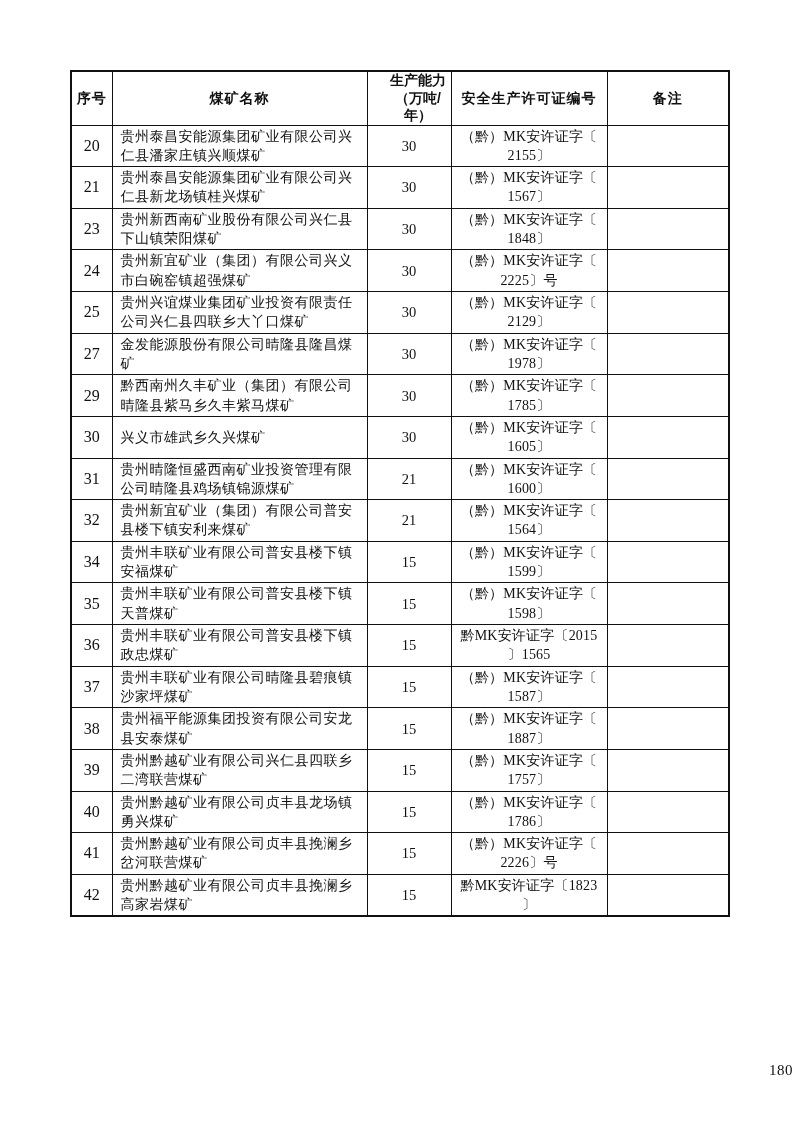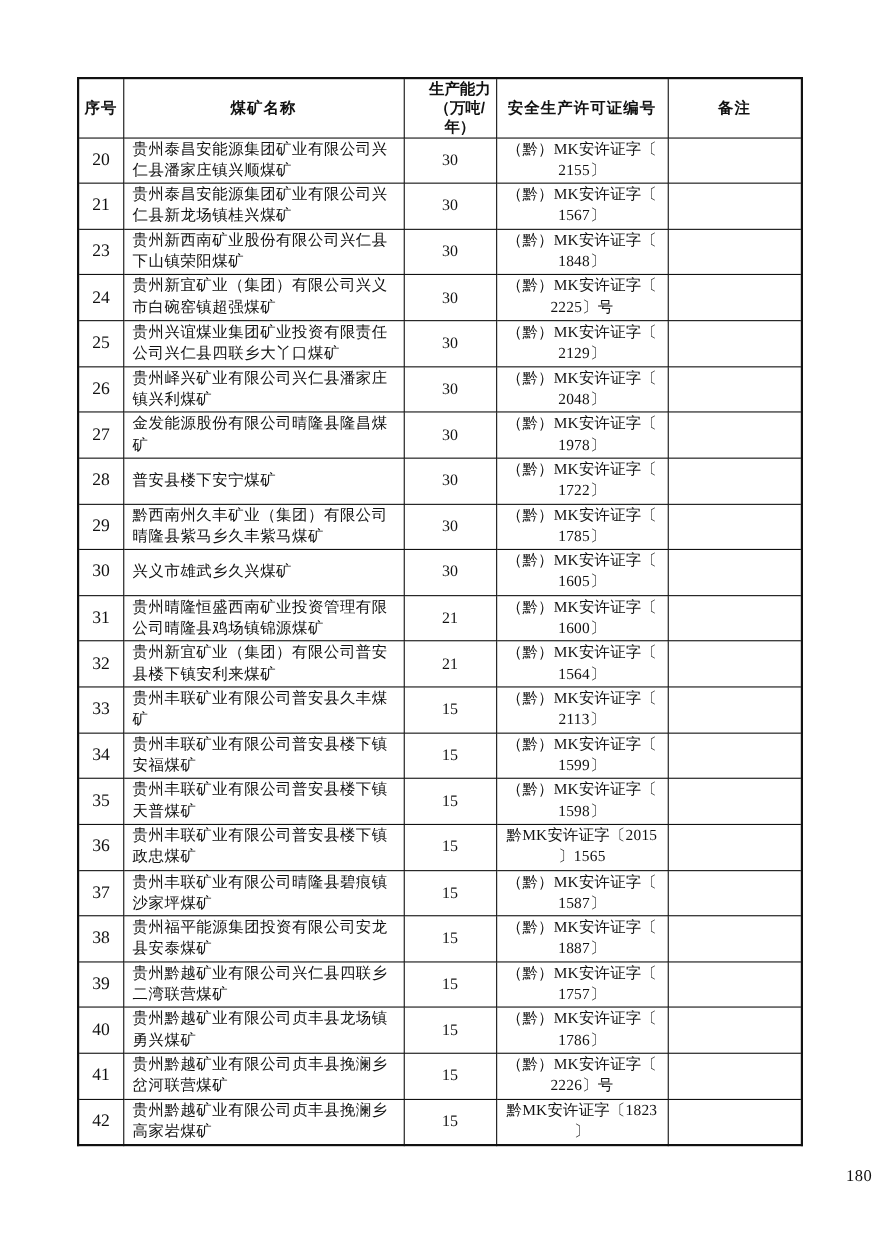--- a/index.html
+++ b/index.html
@@ -151,52 +151,32 @@
     <td class="cell-index">25</td>
     <td class="cell-name">贵州兴谊煤业集团矿业投资有限责任公司兴仁县四联乡大丫口煤矿</td>
     <td class="cell-cap">30</td>
     <td class="cell-license">
           <div class="lic-line">（黔）MK安许证字〔</div>
           <div class="lic-line">2129〕</div>
         </td>
     <td class="cell-remark"></td>
   </tr>
 
-  <tr>
-    <td class="cell-index">26</td>
-    <td class="cell-name">贵州峄兴矿业有限公司兴仁县潘家庄镇兴利煤矿</td>
-    <td class="cell-cap">30</td>
-    <td class="cell-license">
-          <div class="lic-line">（黔）MK安许证字〔</div>
-          <div class="lic-line">2048〕</div>
-        </td>
-    <td class="cell-remark"></td>
-  </tr>
 
   <tr>
     <td class="cell-index">27</td>
     <td class="cell-name">金发能源股份有限公司晴隆县隆昌煤矿</td>
     <td class="cell-cap">30</td>
     <td class="cell-license">
           <div class="lic-line">（黔）MK安许证字〔</div>
           <div class="lic-line">1978〕</div>
         </td>
     <td class="cell-remark"></td>
   </tr>
 
-  <tr>
-    <td class="cell-index">28</td>
-    <td class="cell-name">普安县楼下安宁煤矿</td>
-    <td class="cell-cap">30</td>
-    <td class="cell-license">
-          <div class="lic-line">（黔）MK安许证字〔</div>
-          <div class="lic-line">1722〕</div>
-        </td>
-    <td class="cell-remark"></td>
-  </tr>
 
   <tr>
     <td class="cell-index">29</td>
     <td class="cell-name">黔西南州久丰矿业（集团）有限公司晴隆县紫马乡久丰紫马煤矿</td>
     <td class="cell-cap">30</td>
     <td class="cell-license">
           <div class="lic-line">（黔）MK安许证字〔</div>
           <div class="lic-line">1785〕</div>
         </td>
     <td class="cell-remark"></td>
@@ -228,30 +208,20 @@
     <td class="cell-index">32</td>
     <td class="cell-name">贵州新宜矿业（集团）有限公司普安县楼下镇安利来煤矿</td>
     <td class="cell-cap">21</td>
     <td class="cell-license">
           <div class="lic-line">（黔）MK安许证字〔</div>
           <div class="lic-line">1564〕</div>
         </td>
     <td class="cell-remark"></td>
   </tr>
 
-  <tr>
-    <td class="cell-index">33</td>
-    <td class="cell-name">贵州丰联矿业有限公司普安县久丰煤矿</td>
-    <td class="cell-cap">15</td>
-    <td class="cell-license">
-          <div class="lic-line">（黔）MK安许证字〔</div>
-          <div class="lic-line">2113〕</div>
-        </td>
-    <td class="cell-remark"></td>
-  </tr>
 
   <tr>
     <td class="cell-index">34</td>
     <td class="cell-name">贵州丰联矿业有限公司普安县楼下镇安福煤矿</td>
     <td class="cell-cap">15</td>
     <td class="cell-license">
           <div class="lic-line">（黔）MK安许证字〔</div>
           <div class="lic-line">1599〕</div>
         </td>
     <td class="cell-remark"></td>

